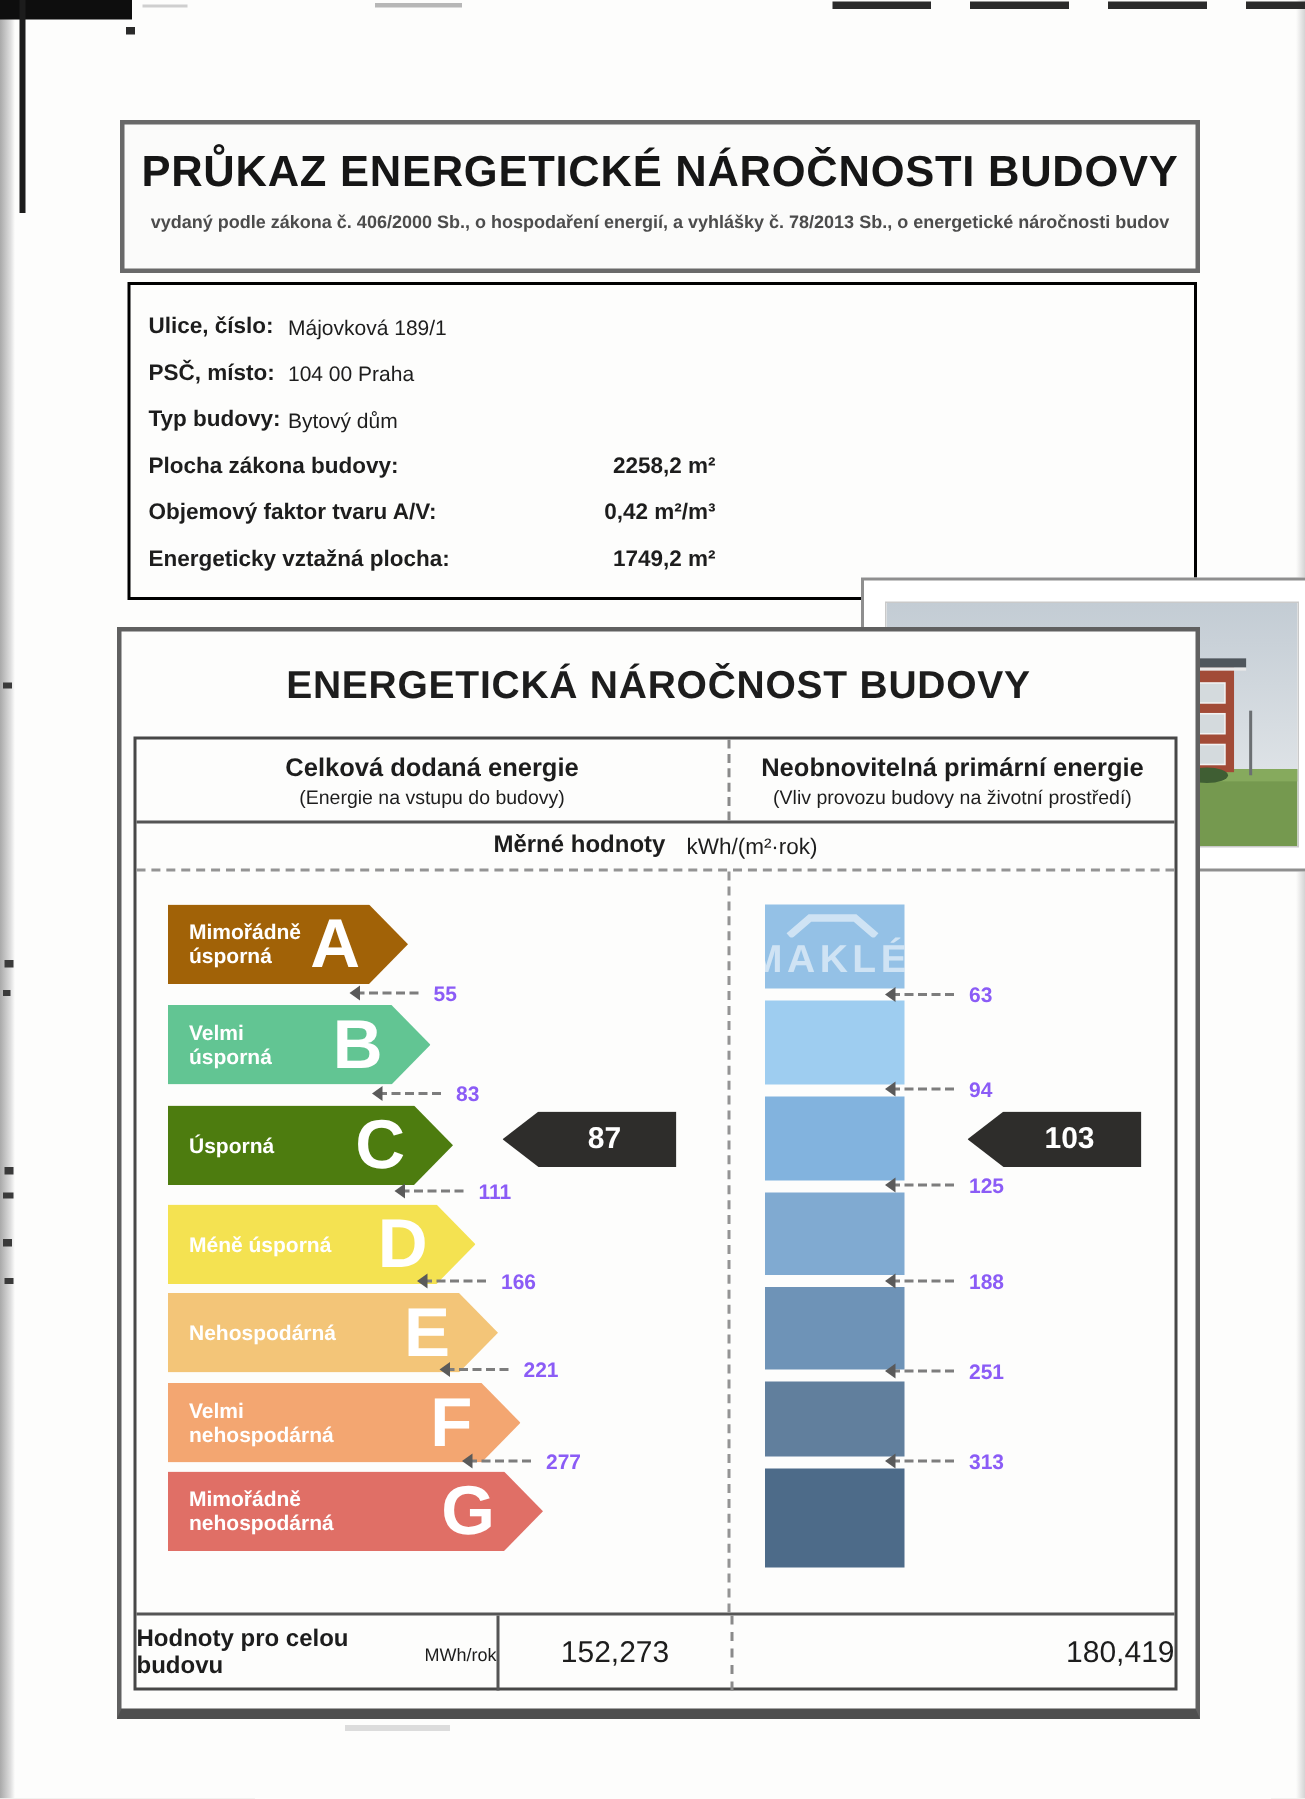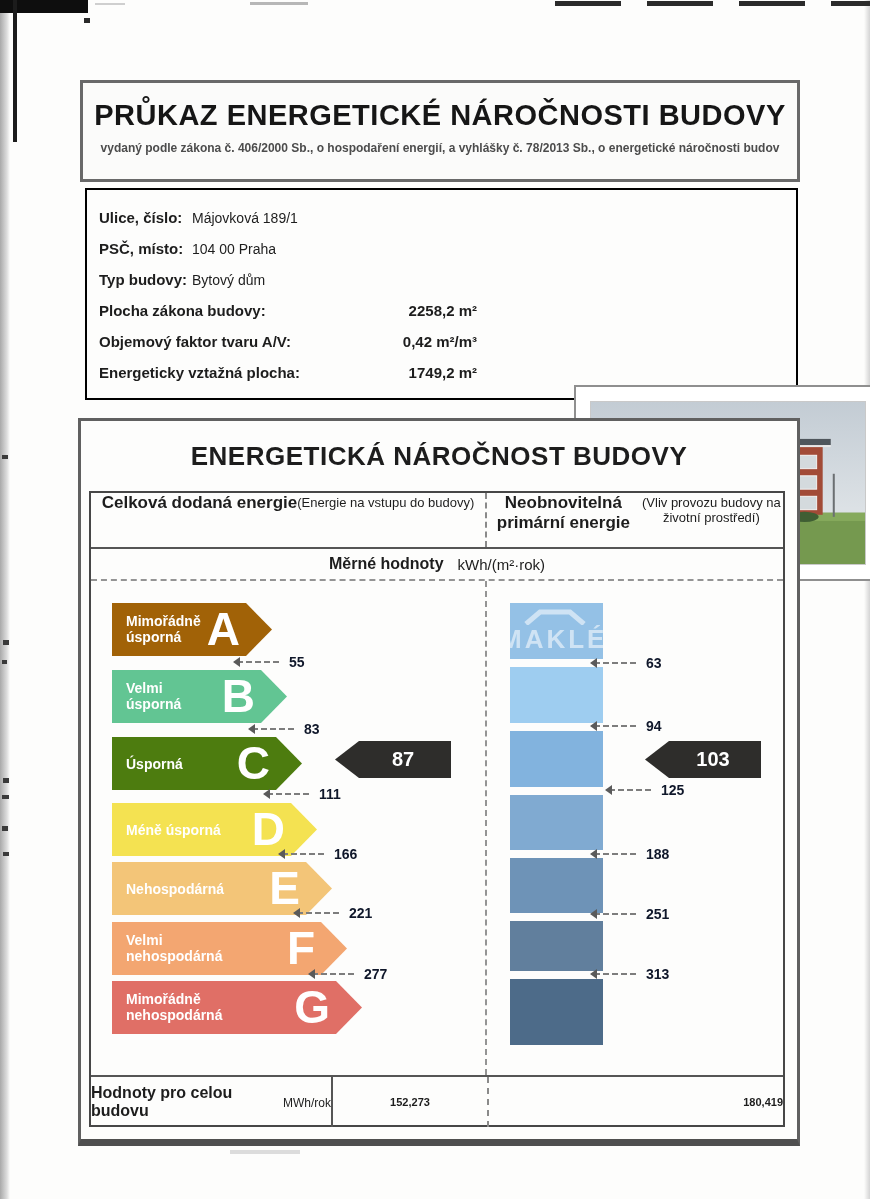--- a/index.html
+++ b/index.html
@@ -38,21 +38,21 @@
   .photo-inner{position:absolute;left:14px;top:14px;right:14px;bottom:14px;border:1px solid #c9c9c9;}
   .photo-inner svg{display:block;width:100%;height:100%;}
 
   
   .main{position:absolute;left:78px;top:418px;width:716px;height:718px;background:#fdfdfc;
         border:3px solid #606060;border-bottom-width:7px;border-bottom-color:#4f4f4f;}
   .main-title{position:absolute;left:0;top:20px;width:100%;text-align:center;
               font-size:26px;font-weight:bold;letter-spacing:.5px;}
   .table{position:absolute;left:8px;top:70px;width:692px;height:632px;border:2px solid #474747;}
   .thead{display:flex;height:54px;border-bottom:2px solid #555;}
-  .thcell{display:flex;flex-direction:row;justify-content:center;text-align:center;}
+  .thcell{display:flex;flex-direction:column;justify-content:center;text-align:center;}
   .thcell.c1{width:394px;}
   .thcell.c2{flex:1;border-left:2px dashed #8a8a8a;}
   .th-t{font-size:17px;font-weight:bold;}
   .th-s{font-size:13px;margin-top:2px;}
   .merne{height:30px;display:flex;align-items:center;justify-content:center;gap:14px;
          border-bottom:2px dashed #949494;}
   .merne-l{font-size:16px;font-weight:bold;}
   .merne-u{font-size:15px;}
   .chartrow{position:relative;height:494px;}
   .vdash{position:absolute;left:394px;top:0;bottom:0;border-left:2px dashed #949494;}
@@ -66,21 +66,21 @@
               color:#fff;font-weight:bold;font-size:46px;}
   .w-a{width:160px;} .w-b{width:175px;} .w-c{width:190px;} .w-d{width:205px;}
   .w-e{width:220px;} .w-f{width:235px;} .w-g{width:250px;}
   .lbl-a{width:84px;} .lbl-b{width:64px;} .lbl-f{width:122px;} .lbl-g{width:122px;}
 
   
   .thr{position:absolute;display:flex;align-items:center;gap:10px;height:14px;}
   .thr-line{width:42px;height:0;border-top:2px dashed #7d7d7d;position:relative;}
   .thr-line::before{content:"";position:absolute;left:-9px;top:-6px;width:0;height:0;
                     border:5px solid transparent;border-right:7px solid #5a5a5a;}
-  .thr-num{font-size:14px;font-weight:bold;color:#0f172a;text-align:center;}
+  .thr-num{font-size:14px;font-weight:bold;color:#8b5cf6;text-align:center;}
 
   
   .ind{position:absolute;top:160px;width:116px;height:37px;color:#fff;
        display:flex;align-items:center;justify-content:center;padding-left:20px;box-sizing:border-box;
        font-size:20px;font-weight:bold;
        clip-path:polygon(24px 0,100% 0,100% 100%,24px 100%,0 50%);}
 
   
   .blk{position:absolute;left:25px;width:93px;overflow:hidden;}
   .wm-text{position:absolute;left:-10px;bottom:4px;color:rgba(255,255,255,.55);
@@ -89,21 +89,21 @@
 
   
   .trow{display:flex;height:50px;border-top:2px solid #555;}
   .tcell1{width:240px;border-right:2px solid #555;display:flex;
           align-items:center;justify-content:center;}
   .tcell2{width:154px;display:flex;align-items:center;justify-content:center;}
   .tcell3{flex:1;border-left:2px dashed #8a8a8a;display:flex;align-items:center;
           justify-content:flex-end;}
   .tot-l{font-size:16px;font-weight:bold;}
   .tot-u{font-size:12px;margin-top:1px;}
-  .tot-v{font-size:11px;font-weight:bold;}
+  .tot-v{font-size:20px;font-weight:normal;}
 </style>
 </head>
 <body>
 
 <div class="page">
 
   <div class="edge-left"></div>
   <div class="edge-right"></div>
   <div class="blob-tl"></div>
   <div class="blob-line"></div>
@@ -304,21 +304,21 @@
           <div class="blk" style="top: 398px; height: 66px; background-color: rgb(77, 107, 137);"></div>
 
           <div class="thr" style="left:109px;top:75px;">
             <span class="thr-line"></span>
             <span class="thr-num">63</span>
           </div>
           <div class="thr" style="left:109px;top:138px;">
             <span class="thr-line"></span>
             <span class="thr-num">94</span>
           </div>
-          <div class="thr" style="left:124px;top:202px;">
+          <div class="thr" style="left:109px;top:202px;">
             <span class="thr-line"></span>
             <span class="thr-num">125</span>
           </div>
           <div class="thr" style="left:109px;top:266px;">
             <span class="thr-line"></span>
             <span class="thr-num">188</span>
           </div>
           <div class="thr" style="left:109px;top:326px;">
             <span class="thr-line"></span>
             <span class="thr-num">251</span>

